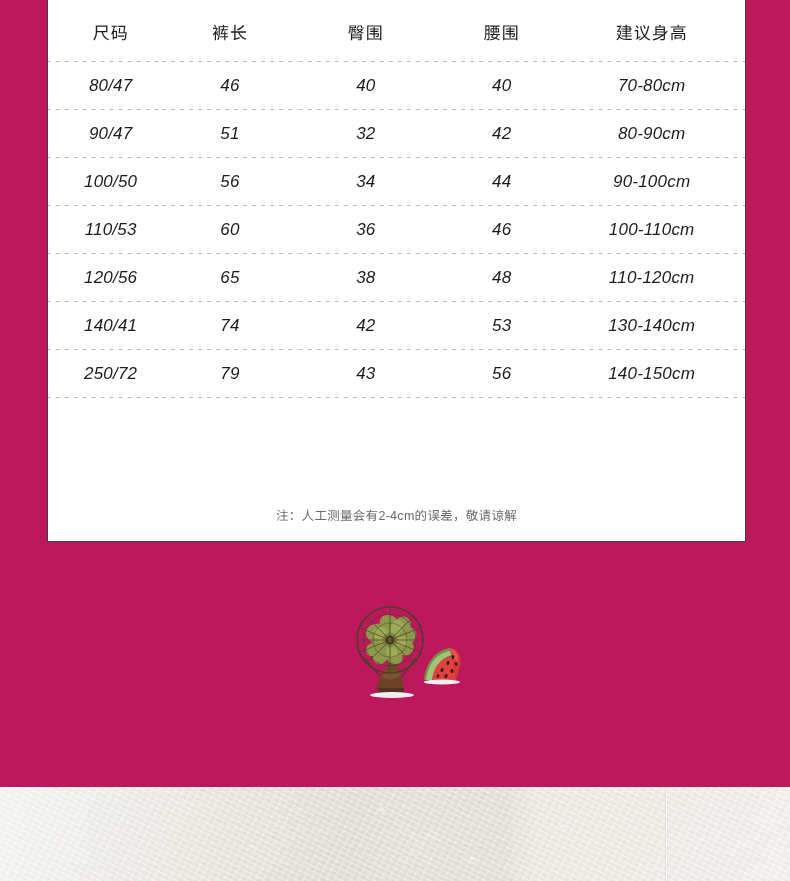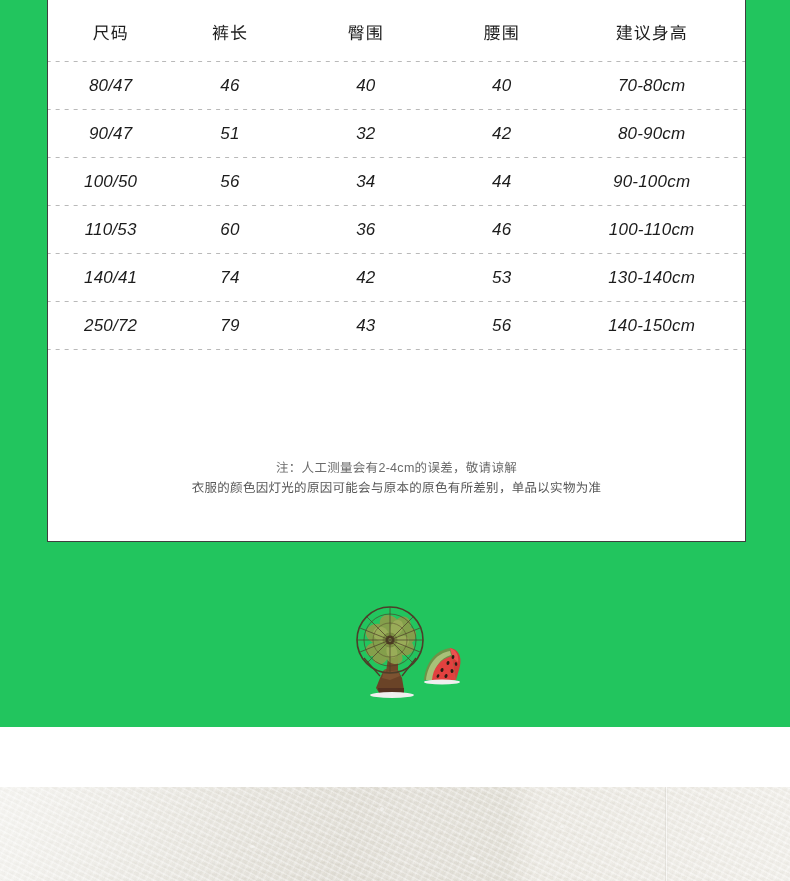--- a/index.html
+++ b/index.html
@@ -9,22 +9,22 @@
     width: 790px;
     height: 881px;
     background: #ffffff;
     font-family: "Liberation Sans", "DejaVu Sans", sans-serif;
     overflow: hidden;
   }
 
   .page {
     position: relative;
     width: 790px;
-    height: 727px;
-    background: #22c55e;
+    height: 881px;
+    background: #be185d;
   }
 
   
   .size-card {
     position: absolute;
     left: 47px;
     top: -12px;
     width: 699px;
     height: 554px;
     border: 1px solid #3f3f3f;
@@ -90,20 +90,21 @@
     left: 0;
     top: 470px;
     width: 697px;
     text-align: center;
   }
   .note-line-1 {
     font-size: 12.5px;
     color: #6a6a6a;
     line-height: 20px;
     letter-spacing: 0.3px;
+    margin-top: 48px;
   }
   .note-line-2 {
     font-size: 12.5px;
     color: #565656;
     line-height: 21px;
     letter-spacing: 0.3px;
   }
 
   
   .decor {
@@ -191,40 +192,46 @@
             <td>90-100cm</td>
           </tr>
           <tr>
             <td>110/53</td>
             <td>60</td>
             <td>36</td>
             <td>46</td>
             <td>100-110cm</td>
           </tr>
           <tr>
+            <td>120/56</td>
+            <td>65</td>
+            <td>38</td>
+            <td>48</td>
+            <td>110-120cm</td>
+          </tr>
+          <tr>
             <td>140/41</td>
             <td>74</td>
             <td>42</td>
             <td>53</td>
             <td>130-140cm</td>
           </tr>
           <tr>
             <td>250/72</td>
             <td>79</td>
             <td>43</td>
             <td>56</td>
             <td>140-150cm</td>
           </tr>
         </tbody>
       </table>
     </div>
 
     <div class="notes">
       <div class="note-line-1">注：人工测量会有2-4cm的误差，敬请谅解</div>
-      <div class="note-line-2">衣服的颜色因灯光的原因可能会与原本的原色有所差别，单品以实物为准</div>
     </div>
   </div>
 
   <div class="decor">
     <svg width="130" height="110" viewBox="0 0 130 110" xmlns="http://www.w3.org/2000/svg">
 
       <g>
 
         <path d="M44 70 L56 66 L62 78 L64 90 L58 94 L40 94 L36 88 L40 78 Z" fill="#6a4327"></path>
         <path d="M44 70 L56 66 L60 76 L50 80 L42 78 Z" fill="#7d5331"></path>

